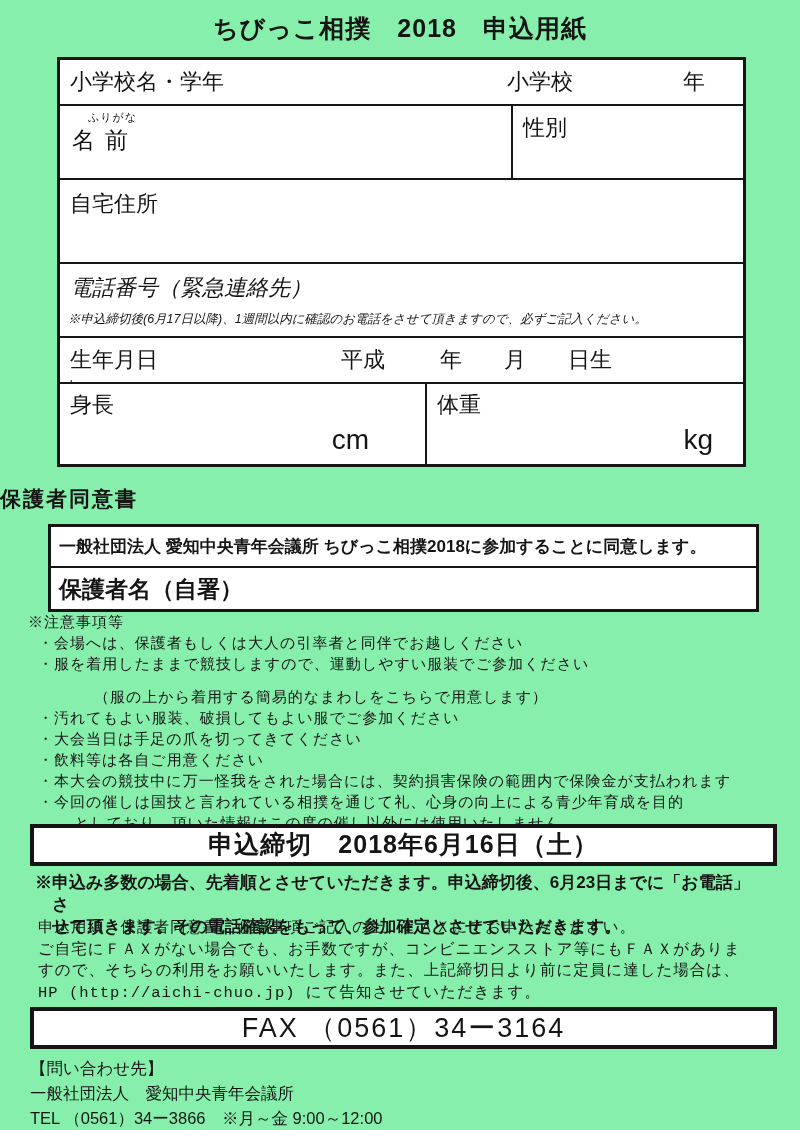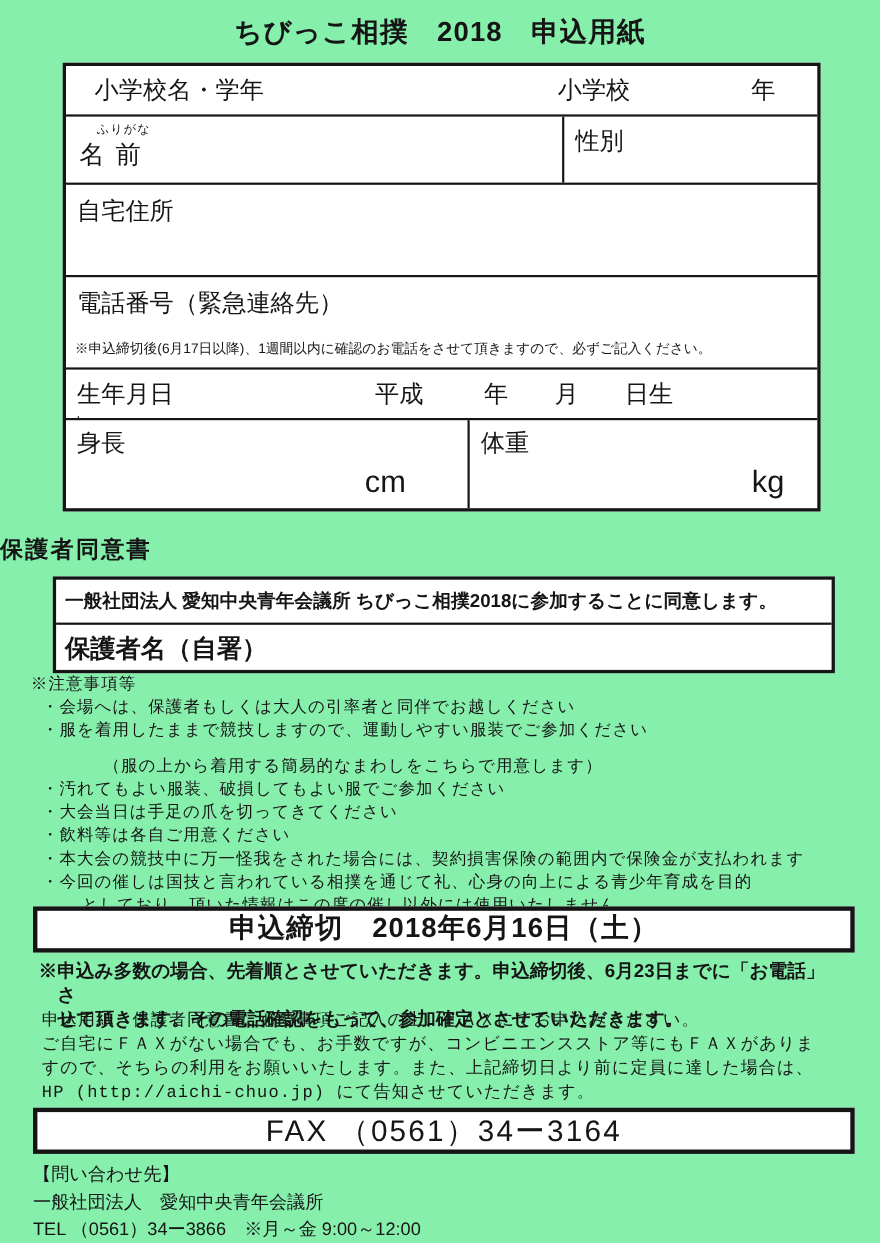--- a/index.html
+++ b/index.html
@@ -11,36 +11,36 @@
     position:absolute; top:12px; left:0; width:100%; text-align:center;
     font-size:25px; font-weight:bold; letter-spacing:1px;
   }
 
   
   .form-table {
     position:absolute; top:57px; left:57px; width:689px;
     border:3px solid #151515; box-sizing:border-box; background:#fff;
   }
   .row { position:relative; box-sizing:border-box; border-top:2px solid #151515; }
-  .row:first-child { border-top:none;margin-left:16px; }
+  .row:first-child { border-top:none; }
   .lbl { font-size:22px; }
 
   .r1 { height:44px; display:flex; align-items:center; padding:0 38px 0 10px; }
   .r1 .spacer { flex:1; }
   .r1 .year-suffix { margin-left:110px; }
 
-  .r2 { height:62px; display:flex; }
+  .r2 { height:74px; display:flex; }
   .name-cell { flex:0 0 453px; border-right:2px solid #151515; box-sizing:border-box; padding:4px 0 0 12px; }
   .furigana { font-size:11px; margin-left:16px; letter-spacing:1px; }
   .name-lbl { font-size:23px; letter-spacing:10px; }
   .gender-cell { flex:1; padding:7px 0 0 10px; }
 
   .r3 { height:84px; padding:9px 0 0 10px; }
 
-  .r4 { height:84px; padding:9px 0 0 10px; }
+  .r4 { height:74px; padding:9px 0 0 10px;font-style:italic; }
   .phone-note { position:absolute; left:8px; bottom:8px; font-size:12.5px; }
 
   .r5 { height:46px; display:flex; align-items:center; padding-left:10px; }
   .era    { margin-left:183px; font-size:22px; }
   .u-year { margin-left:55px;  font-size:22px; }
   .u-month{ margin-left:42px;  font-size:22px; }
   .u-day  { margin-left:42px;  font-size:22px; }
 
   .r6 { height:82px; display:flex; }
   .height-cell { flex:0 0 367px; border-right:2px solid #151515; box-sizing:border-box; position:relative; padding:6px 0 0 10px; }

